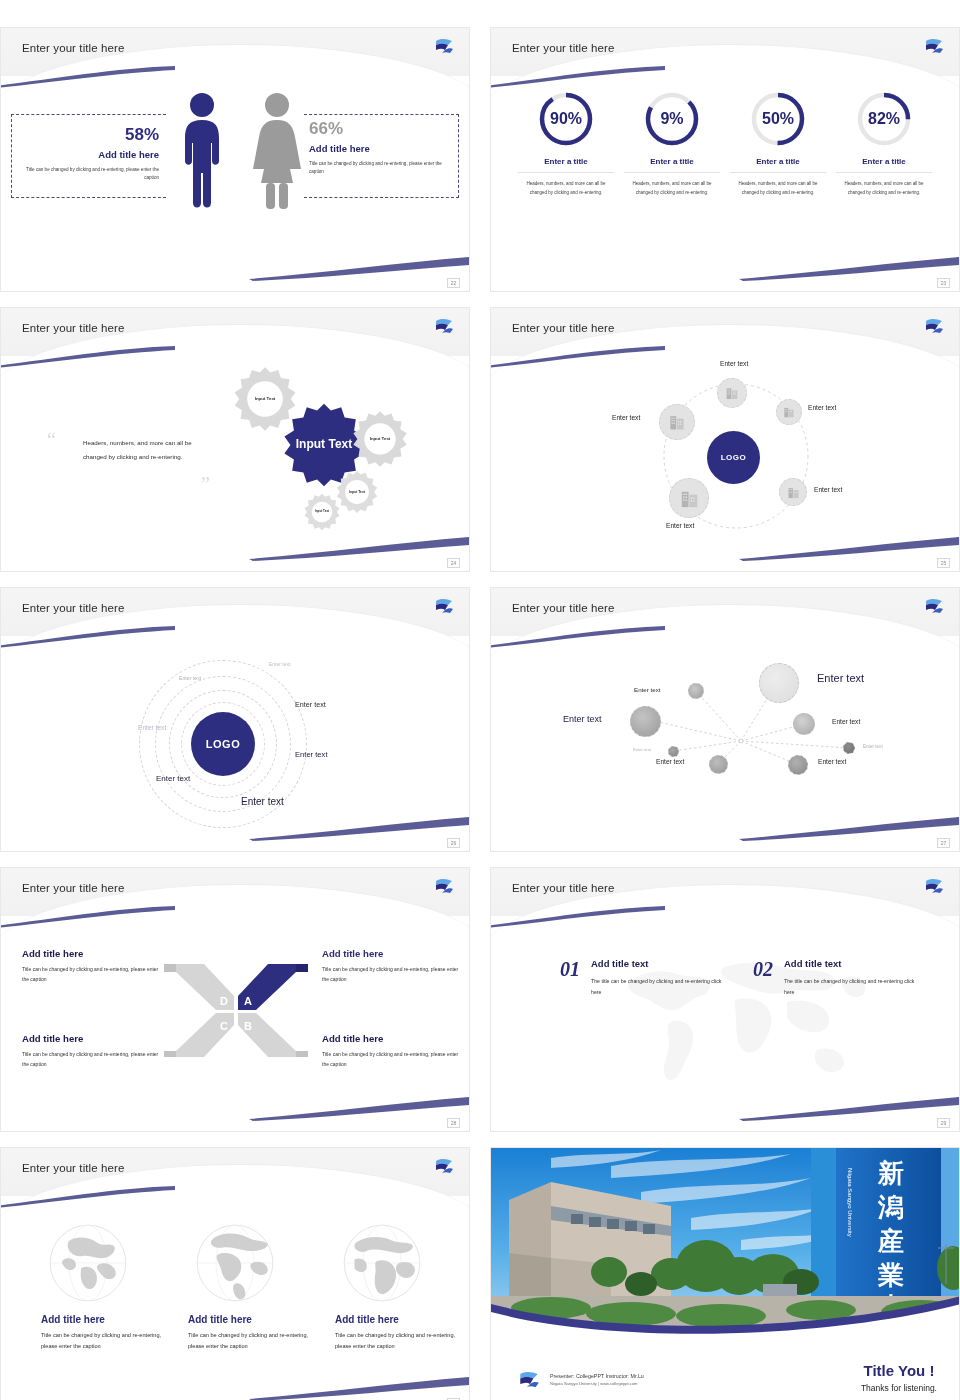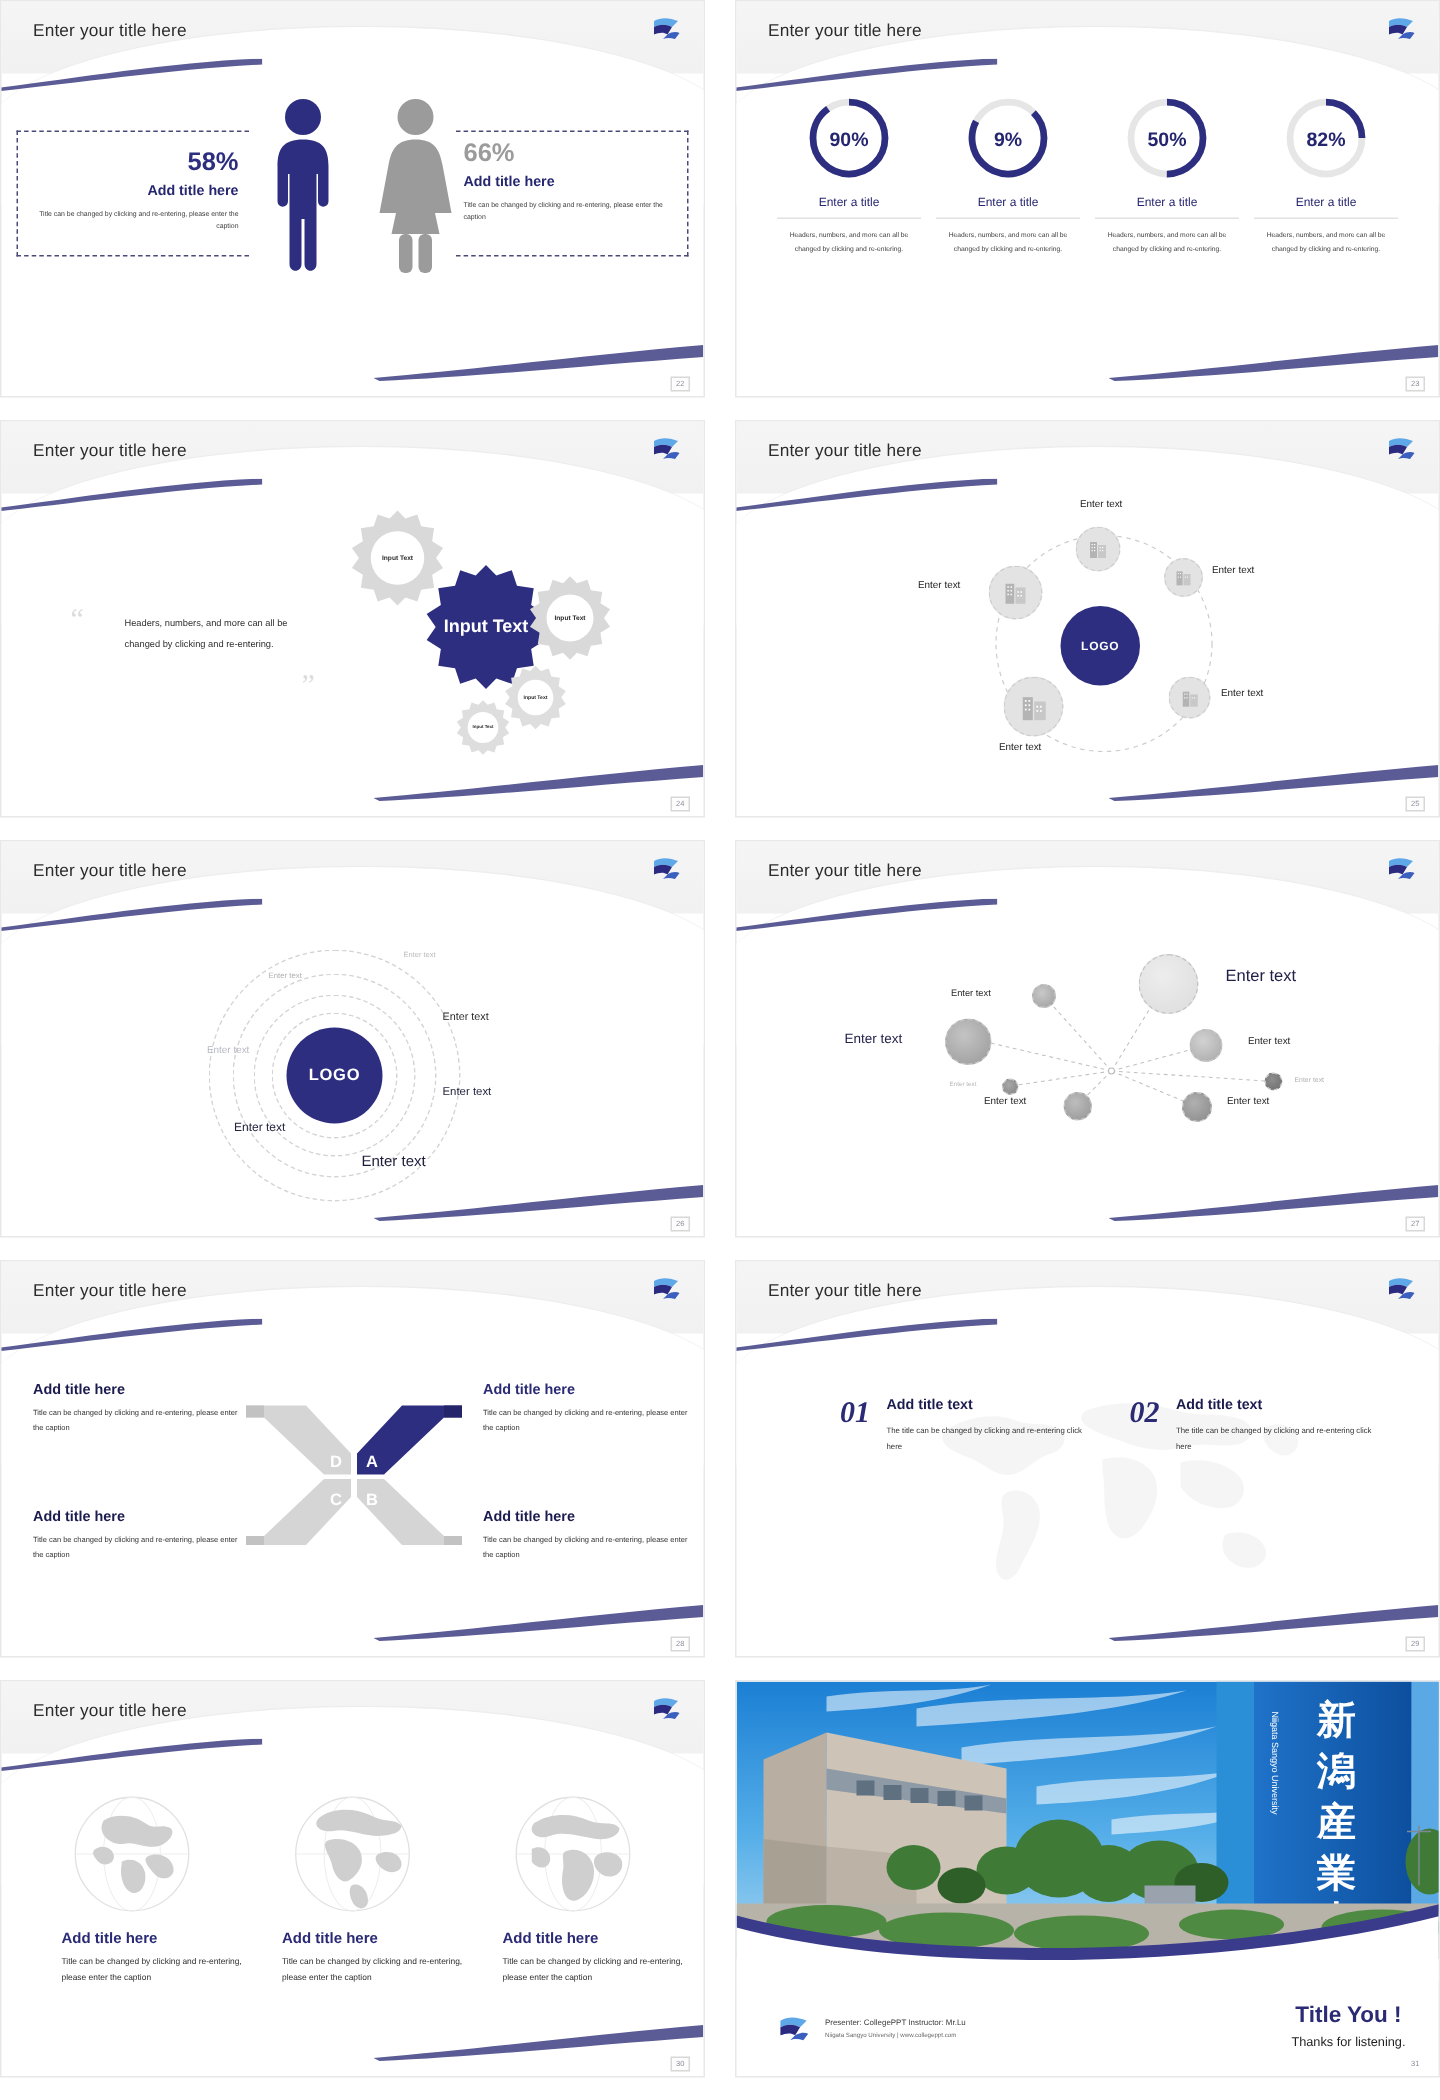--- a/index.html
+++ b/index.html
@@ -16,20 +16,21 @@
     column-gap: 20px;
     row-gap: 10px;
     padding: 0;
   }
   .slide {
     position: relative;
     width: 470px; height: 265px;
     background: #ffffff;
     overflow: hidden;
     border: 1px solid #e8e8e8;
+    margin-top: 27px;
   }
   
   .hdr-band {
     position: absolute; left: 0; top: 0; width: 100%; height: 48px;
     background: linear-gradient(180deg,#f5f5f6 0%, #f1f1f2 100%);
   }
   .hdr-curve {
     position: absolute; left: -10px; top: 16px;
     width: 500px; height: 120px;
     background: #ffffff;
@@ -68,23 +69,23 @@
   .s1-pct { font-size: 17px; font-weight: bold; line-height: 1; }
   .s1-h   { font-size: 9.5px; font-weight: bold; color: #262670; margin-top: 6px; }
   .s1-p   { font-size: 4.6px; color: #3a3a3a; line-height: 1.75; margin-top: 6px; }
 
   
   .s2-row { position:absolute; left:0; top:14px; width:100%; display:flex; justify-content: space-around; padding: 0 22px; }
   .s2-card { width: 96px; text-align: center; }
   .s2-ring { position: relative; width: 58px; height: 58px; margin: 0 auto; }
   .s2-val {
     position: absolute; inset: 0; display:flex; align-items:center; justify-content:center;
-    font-size: 13px; font-weight: bold; color: #262670;
-  }
-  .s2-t { font-size: 8px; font-weight: normal; color: #262670; margin-top: 9px; padding-bottom: 6px; border-bottom: 1px solid #e2e2e2; }
+    font-size: 16px; font-weight: bold; color: #262670;
+  }
+  .s2-t { font-size: 8px; font-weight: bold; color: #262670; margin-top: 9px; padding-bottom: 6px; border-bottom: 1px solid #e2e2e2; }
   .s2-d { font-size: 4.5px; color: #3d3d3d; line-height: 1.9; margin-top: 7px; }
 
   
   .s3-quote-l { position:absolute; left:46px; top:74px; font-size:20px; color:#dcdcdc; font-family:"Liberation Serif",serif; line-height:1;}
   .s3-quote-r { position:absolute; left:200px; top:118px; font-size:20px; color:#dcdcdc; font-family:"Liberation Serif",serif; line-height:1;}
   .s3-text { position:absolute; left:82px; top:80px; width:130px; font-size:6.2px; color:#2f2f2f; line-height:2.25; }
   .gear-lbl { position:absolute; inset:0; display:flex; flex-direction:column; align-items:center; justify-content:center;
               font-size:4.4px; color:#2a2a2a; font-weight:600; line-height:1.25; text-align:left;}
   .gear-lbl.big { font-size:12px; color:#fff; font-weight:bold; line-height:1.15;}
 

